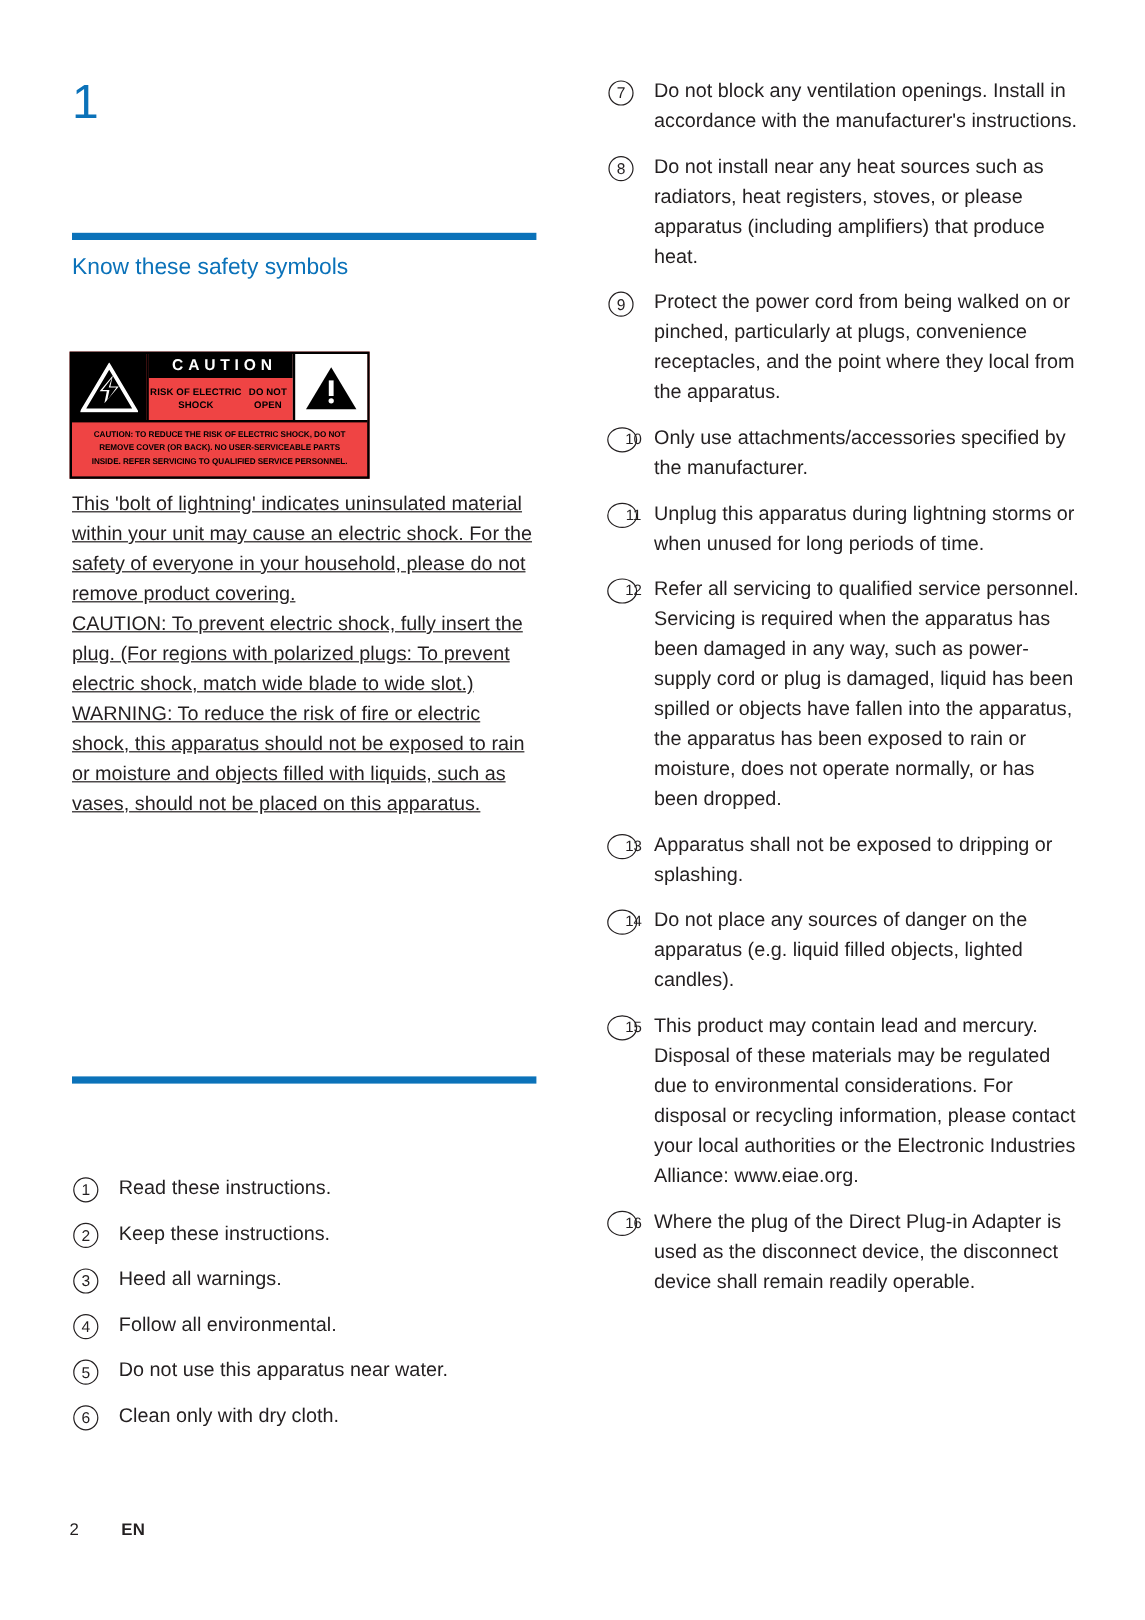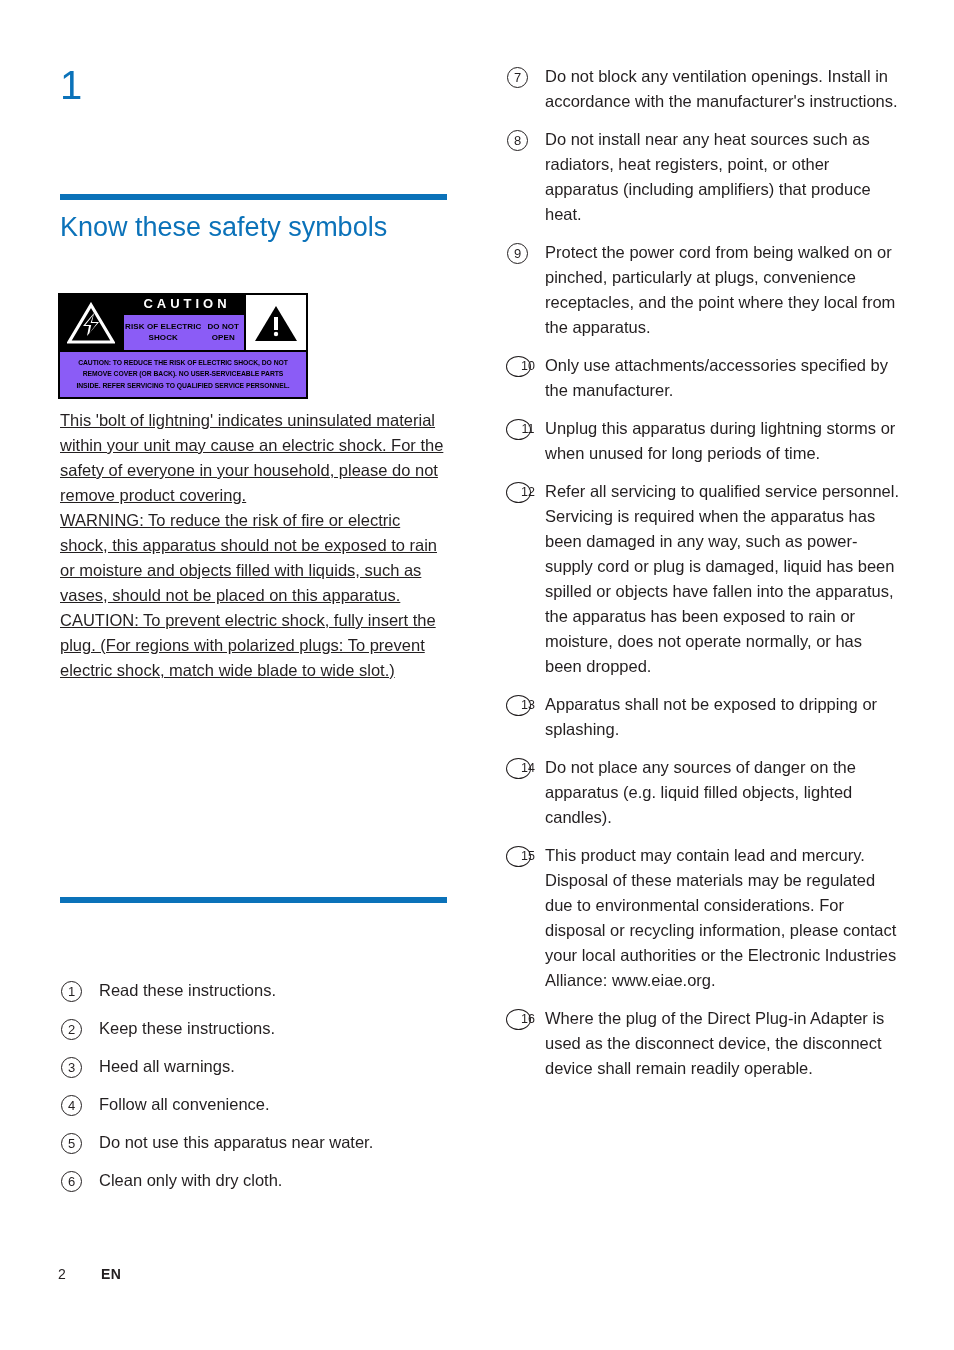--- a/index.html
+++ b/index.html
@@ -59,35 +59,35 @@
     left: 0;
     width: 390px;
   }
   .rule {
     height: 6px;
     background: #0b72b9;
     width: 387px;
   }
   .section-heading {
     color: #0b72b9;
-    font-size: 27px;
+    font-size: 19px;
     font-weight: 400;
     line-height: 1.25;
     margin-top: 11px;
     white-space: nowrap;
   }
 
   
   .caution-box {
     position: absolute;
     left: 58px;
     top: 293px;
     width: 250px;
     border: 2px solid #000;
-    background: #8b5cf6;
+    background: #ef4444;
     box-sizing: border-box;
   }
   .caution-top {
     display: flex;
     height: 57px;
     border-bottom: 2px solid #000;
     box-sizing: border-box;
   }
   .caution-cell-sym {
     width: 62px;
@@ -237,22 +237,22 @@
 
   <div class="col-left">
 
     <div class="section" style="top:194px;">
       <div class="rule"></div>
       <div class="section-heading">Know these safety symbols</div>
     </div>
 
     <div class="body-text" style="top:408px;text-decoration:underline;">
       <p>This 'bolt of lightning' indicates uninsulated material within your unit may cause an electric shock. For the safety of everyone in your household, please do not remove product covering.</p>
+      <p>CAUTION: To prevent electric shock, fully insert the plug. (For regions with polarized plugs: To prevent electric shock, match wide blade to wide slot.)</p>
       <p>WARNING: To reduce the risk of fire or electric shock, this apparatus should not be exposed to rain or moisture and objects filled with liquids, such as vases, should not be placed on this apparatus.</p>
-      <p>CAUTION: To prevent electric shock, fully insert the plug. (For regions with polarized plugs: To prevent electric shock, match wide blade to wide slot.)</p>
     </div>
 
     <div class="section" style="top:897px;">
       <div class="rule"></div>
     </div>
 
     <div class="num-list" id="left-list" style="top:978px;">
         <div class="num-item">
           <div class="num-badge">
             <span class="ring"></span>
@@ -272,21 +272,21 @@
             <span class="ring"></span>
             <span class="glyph">3</span>
           </div>
           <div class="num-text">Heed all warnings.</div>
         </div>
         <div class="num-item">
           <div class="num-badge">
             <span class="ring"></span>
             <span class="glyph">4</span>
           </div>
-          <div class="num-text">Follow all convenience.</div>
+          <div class="num-text">Follow all environmental.</div>
         </div>
         <div class="num-item">
           <div class="num-badge">
             <span class="ring"></span>
             <span class="glyph">5</span>
           </div>
           <div class="num-text">Do not use this apparatus near water.</div>
         </div>
         <div class="num-item">
           <div class="num-badge">
@@ -336,21 +336,21 @@
             <span class="ring"></span>
             <span class="glyph">7</span>
           </div>
           <div class="num-text">Do not block any ventilation openings. Install in accordance with the manufacturer's instructions.</div>
         </div>
         <div class="num-item">
           <div class="num-badge">
             <span class="ring"></span>
             <span class="glyph">8</span>
           </div>
-          <div class="num-text">Do not install near any heat sources such as radiators, heat registers, point, or other apparatus (including amplifiers) that produce heat.</div>
+          <div class="num-text">Do not install near any heat sources such as radiators, heat registers, stoves, or please apparatus (including amplifiers) that produce heat.</div>
         </div>
         <div class="num-item">
           <div class="num-badge">
             <span class="ring"></span>
             <span class="glyph">9</span>
           </div>
           <div class="num-text">Protect the power cord from being walked on or pinched, particularly at plugs, convenience receptacles, and the point where they local from the apparatus.</div>
         </div>
         <div class="num-item">
           <div class="num-badge wide">

